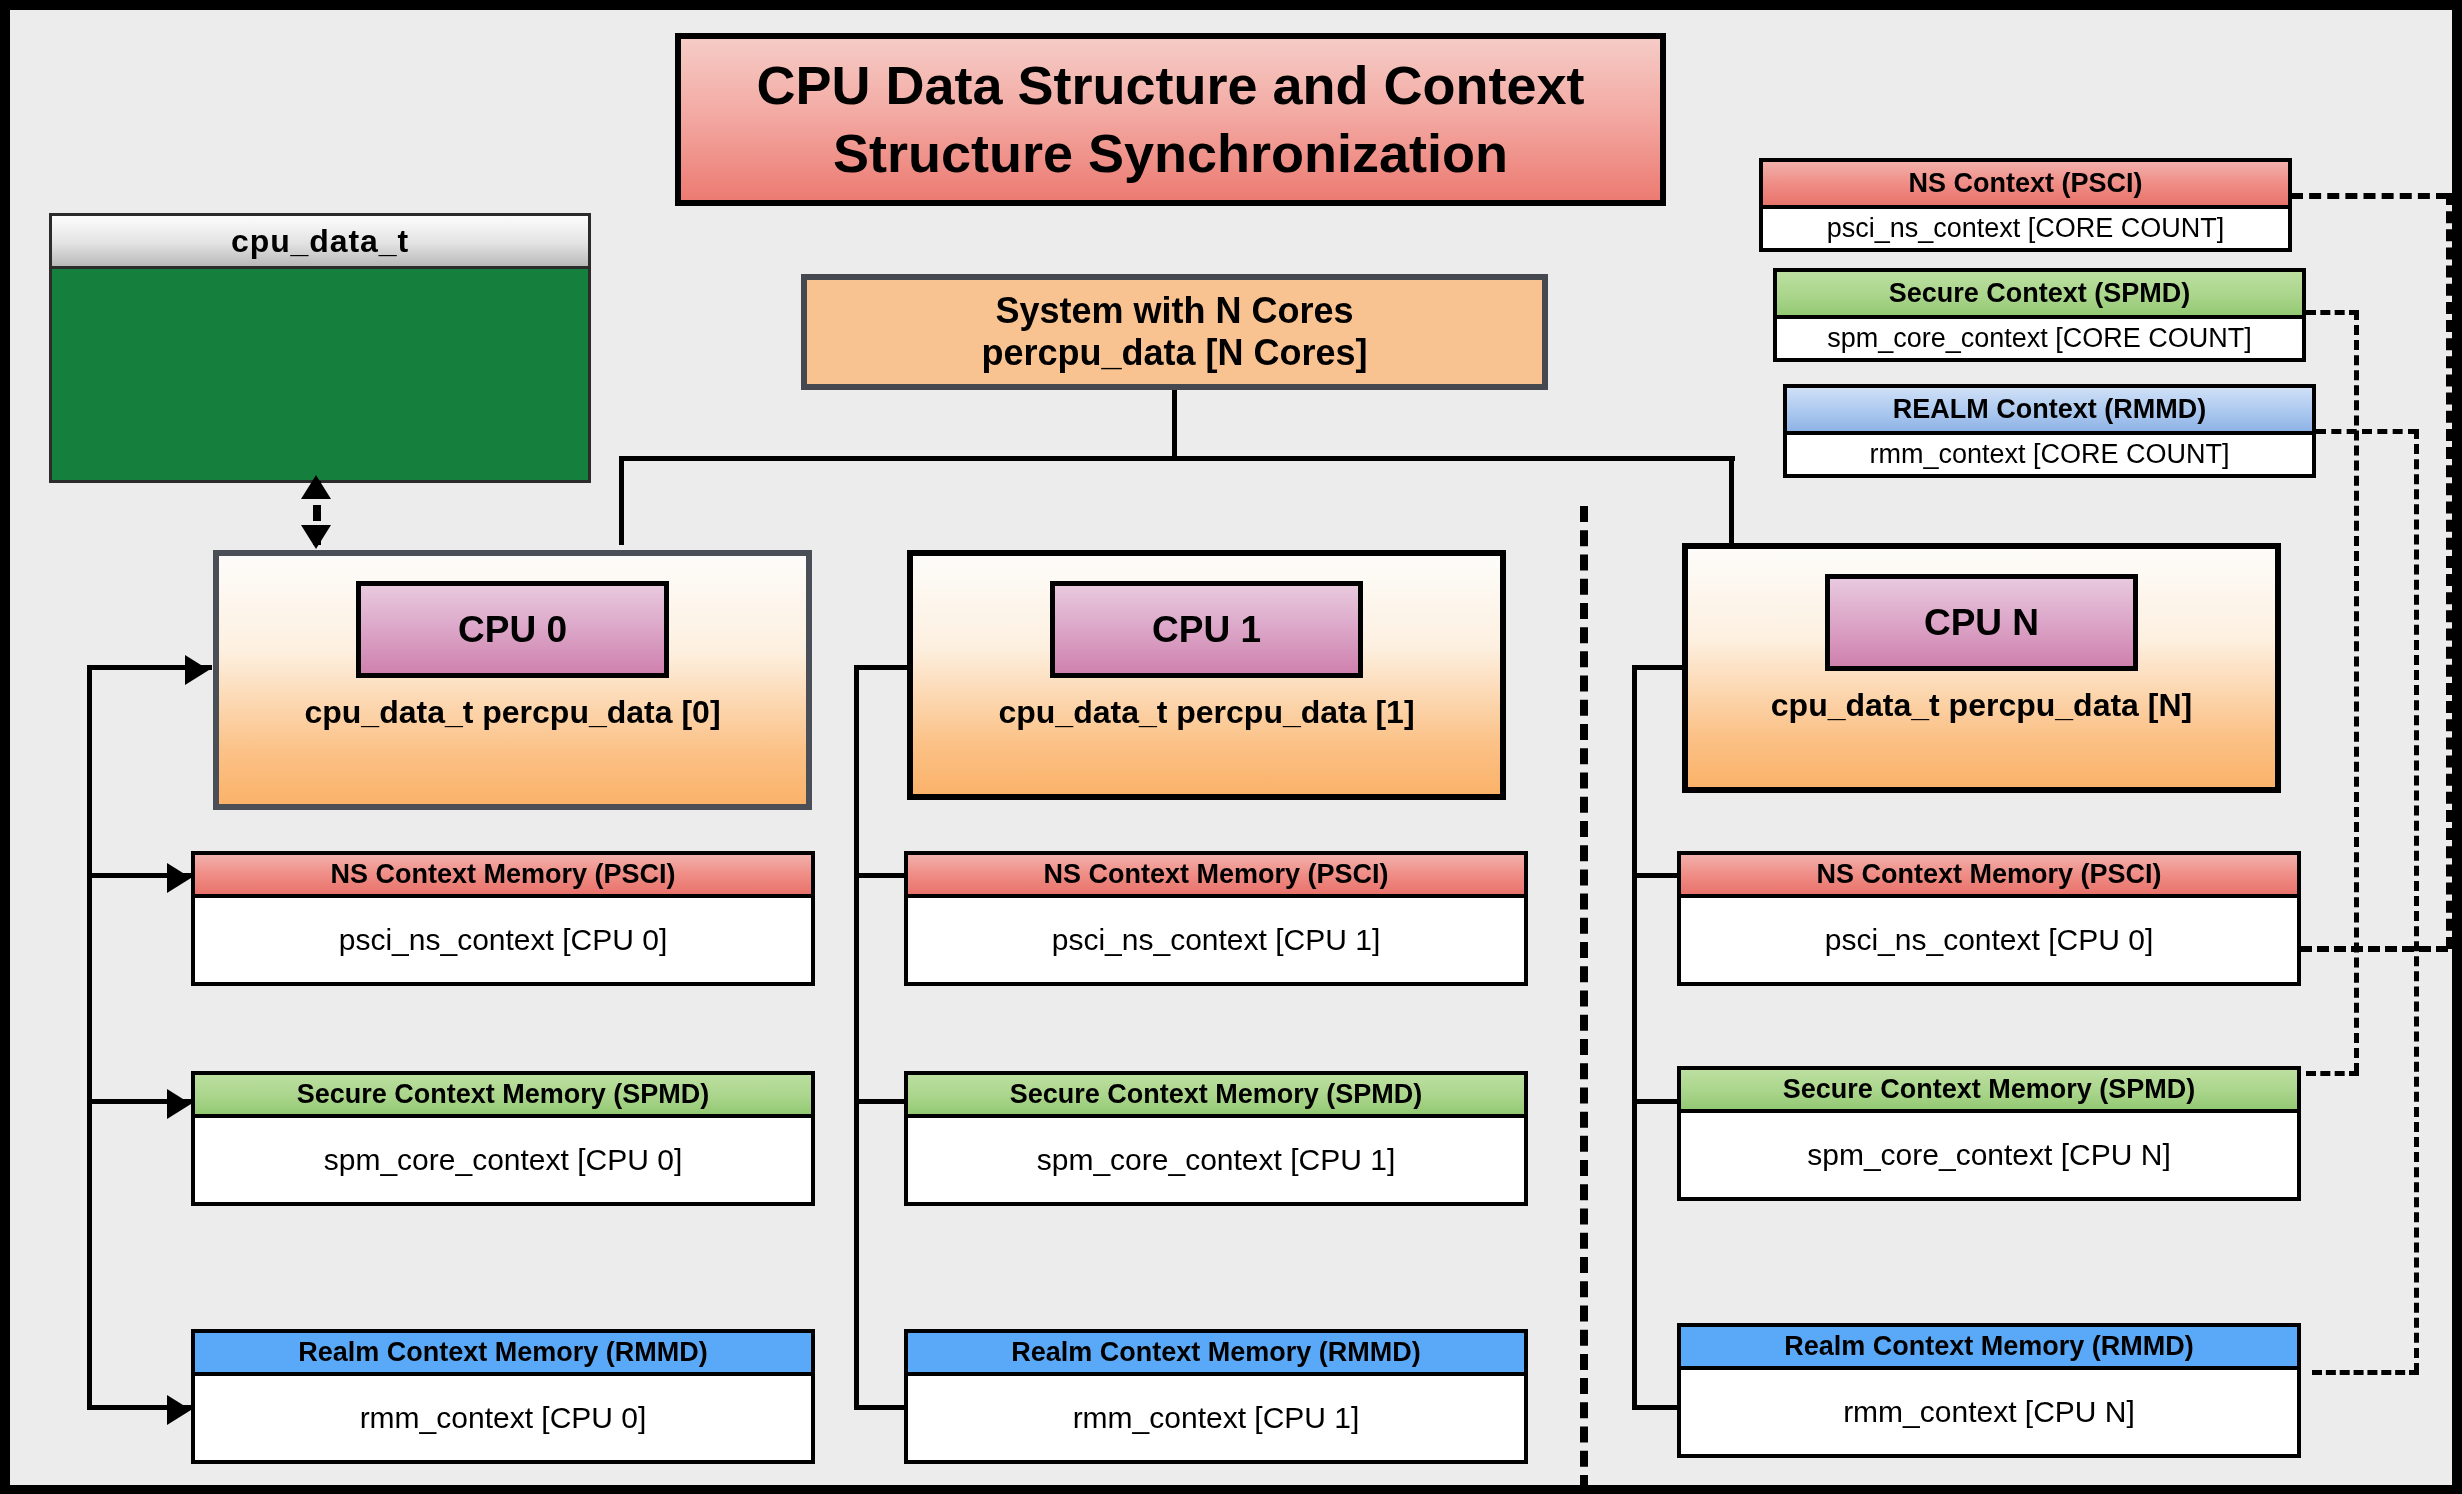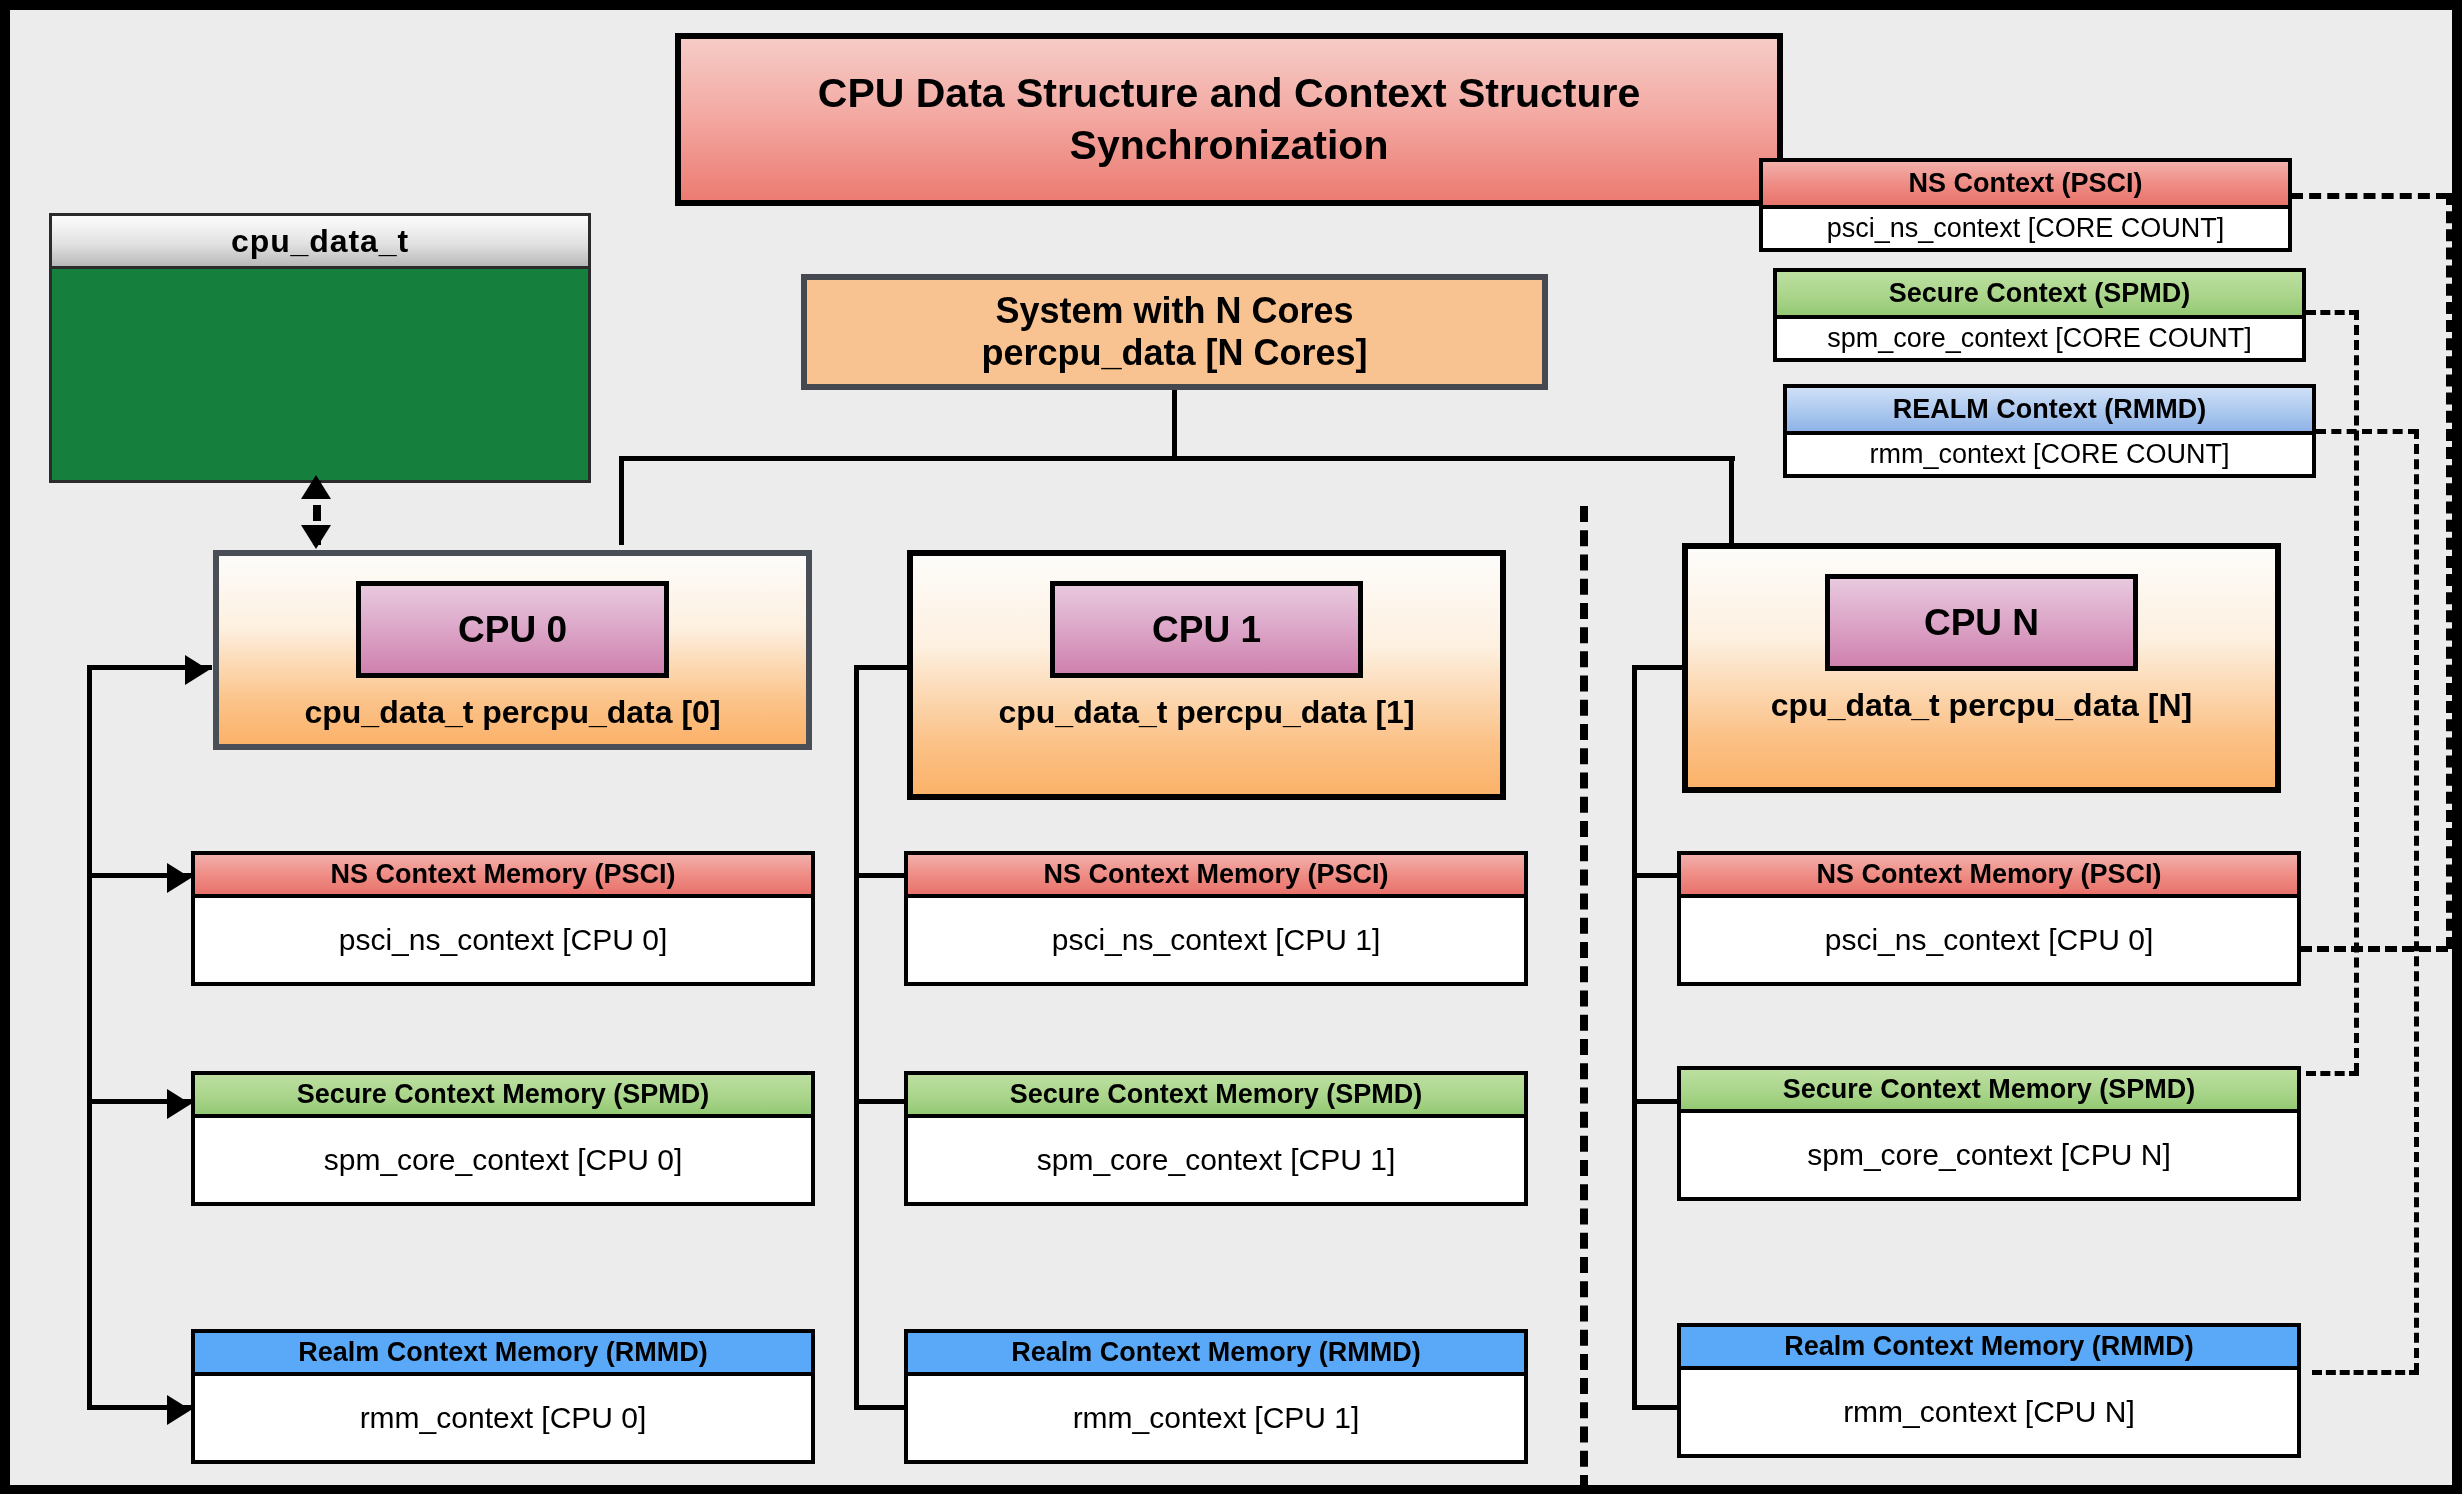--- a/index.html
+++ b/index.html
@@ -41,25 +41,25 @@
     color:#000;
     line-height:1.05;
   }
   .h-ns{background:linear-gradient(to bottom,#f2b0ab 0%,#ef8d86 50%,#e8736b 100%);}
   .h-sec{background:linear-gradient(to bottom,#bcdfa0 0%,#a8d489 60%,#93c973 100%);}
   .h-realm{background:#5aa9f8;}
   .h-realm-grad{background:linear-gradient(to bottom,#cfe0f7 0%,#a8c6ee 60%,#8fb3e6 100%);}
 
   
   #title{
-    left:665px;top:23px;width:1108px;height:173px;
+    left:665px;top:23px;width:991px;height:173px;
     border:6.2px solid #000000;
     background:linear-gradient(to bottom,#f6cbc6 0%,#f3aba4 45%,#ec7b72 100%);
     display:flex;align-items:center;justify-content:center;
-    text-align:center;font-weight:bold;font-size:41px;line-height:1.25;color:#000;
+    text-align:center;font-weight:bold;font-size:54px;line-height:1.25;color:#000;
     padding:0 12px;
   }
 
   
   #cpudata{
     left:39px;top:203px;width:542px;height:270px;
     border:3.6px solid #2b2b2b;
     background:#15803d;
     display:flex;flex-direction:column;
   }
@@ -206,21 +206,21 @@
   <div class="ln vline" style="left:77px;top:655px;height:745px;"></div>
   <div class="ln hline" style="left:77px;top:655px;width:125px;"></div>
   <div class="arrowR" style="left:175px;top:645px;"></div>
   <div class="ln hline" style="left:77px;top:863px;width:107px;"></div>
   <div class="arrowR" style="left:157px;top:853px;"></div>
   <div class="ln hline" style="left:77px;top:1089px;width:107px;"></div>
   <div class="arrowR" style="left:157px;top:1079px;"></div>
   <div class="ln hline" style="left:77px;top:1395px;width:107px;"></div>
   <div class="arrowR" style="left:157px;top:1385px;"></div>
 
-  <div class="abs cpucard gray" style="left:203px;top:540px;width:599px;height:200px;">
+  <div class="abs cpucard gray" style="left:203px;top:540px;width:599px;height:260px;">
     <div class="cpubadge" style="margin-top:25px;width:303px;height:87px;">CPU 0</div>
     <div class="cpulabel">cpu_data_t percpu_data [0]</div>
   </div>
 
   <div class="abs ctx memcard" style="left:181px;top:841px;width:624px;height:135px;">
     <div class="ctx-head h-ns">NS Context Memory (PSCI)</div>
     <div class="ctx-body">psci_ns_context [CPU 0]</div>
   </div>
 
   <div class="abs ctx memcard" style="left:181px;top:1061px;width:624px;height:135px;">

